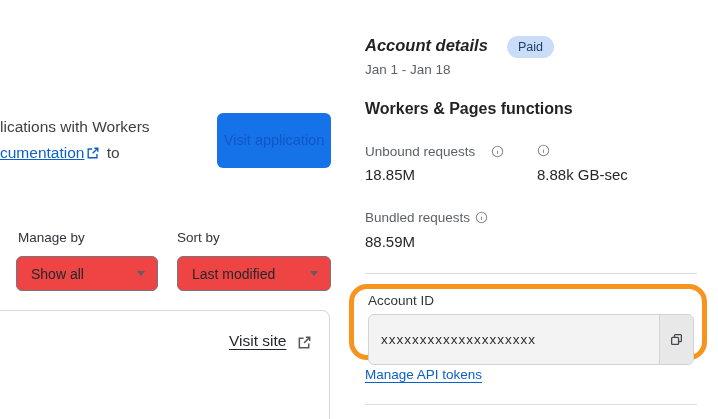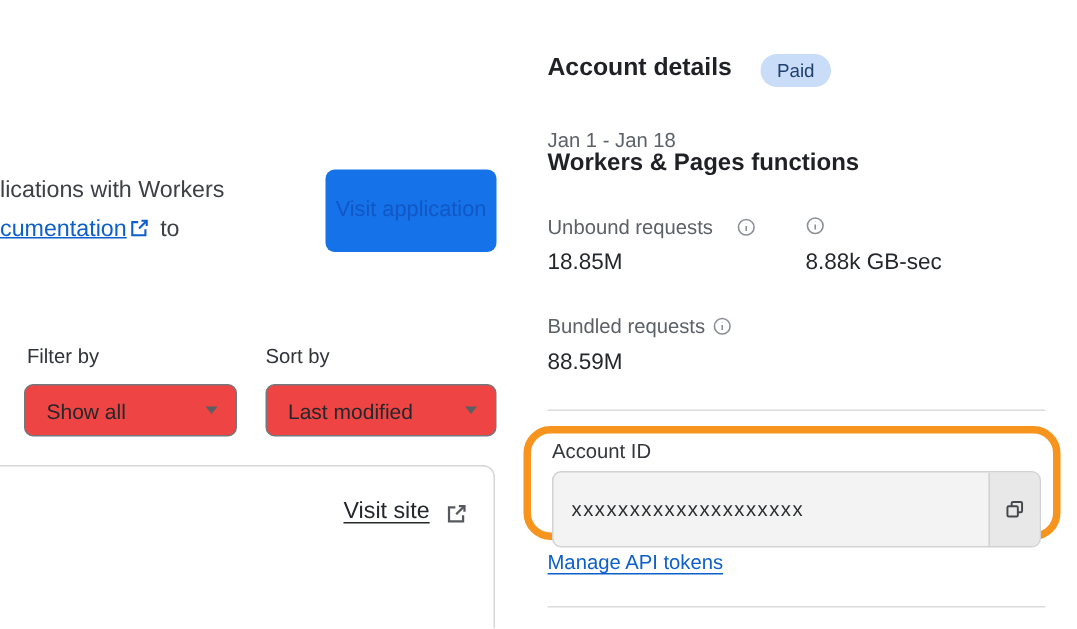--- a/index.html
+++ b/index.html
@@ -45,27 +45,27 @@
     left:-16px; top:310px; width:346px; height:140px;
     border:1px solid #d6d6d6; border-radius:8px; background:#fff;
   }
   .visit-site {
     left:229px; top:332px; font-size:15.5px; color:#24272b;
     text-decoration:underline; text-underline-offset:3px; cursor:pointer;
   }
   .visit-ext { left:295px; top:335px; color:#55595e; }
 
   
-  .acct-title { left:365px; top:36px; font-size:16.5px; font-weight:700; color:#1f2125; }
+  .acct-title { left:365px; top:36px; font-size:16.5px; font-weight:700; color:#1f2125;font-style:italic; }
   .paid-badge {
     left:507px; top:36px; height:22px; padding:0 11px;
     background:var(--badge_bg); color:var(--badge_text);
     border-radius:11px; font-size:12.5px; display:flex; align-items:center;
   }
-  .date-range { left:365px; top:62px; font-size:13.5px; color:#5b6167;margin-top:24px; }
+  .date-range { left:365px; top:62px; font-size:13.5px; color:#5b6167; }
   .section-title { left:365px; top:100px; font-size:16px; font-weight:700; color:#1f2125; }
 
   .stat-label { font-size:13.5px; color:#5b6167; display:flex; align-items:center; gap:5px; }
   .stat-value { font-size:15px; color:#24272b; }
   .info-icon { width:13px; height:13px; color:#8a8f95; flex:0 0 auto; }
 
   .divider { height:1px; background:#dcdcdc; }
   .div1 { left:365px; top:273px; width:332px; }
   .div2 { left:365px; top:404px; width:332px; }
 
@@ -107,21 +107,21 @@
     <a href="#">cumentation</a><span class="ext-icon"><svg viewBox="0 0 16 16" fill="none" stroke="currentColor" stroke-width="1.6" width="14" height="14">
           <path d="M12.5 9v4.5H2.5V3.5H7"></path>
           <path d="M9.5 2.5h4v4"></path>
           <path d="M13.2 2.8L7.6 8.4"></path>
         </svg></span>
     <span>to</span>
   </p>
 
   <button class="abs create-btn">Visit application</button>
 
-  <div class="abs field-label lbl-filter">Filter by</div>
+  <div class="abs field-label lbl-filter">Manage by</div>
   <div class="abs field-label lbl-sort">Sort by</div>
 
   <div class="abs dropdown dd-filter">
     <span>Show all</span>
     <span class="caret"></span>
   </div>
   <div class="abs dropdown dd-sort">
     <span>Last modified</span>
     <span class="caret"></span>
   </div>

